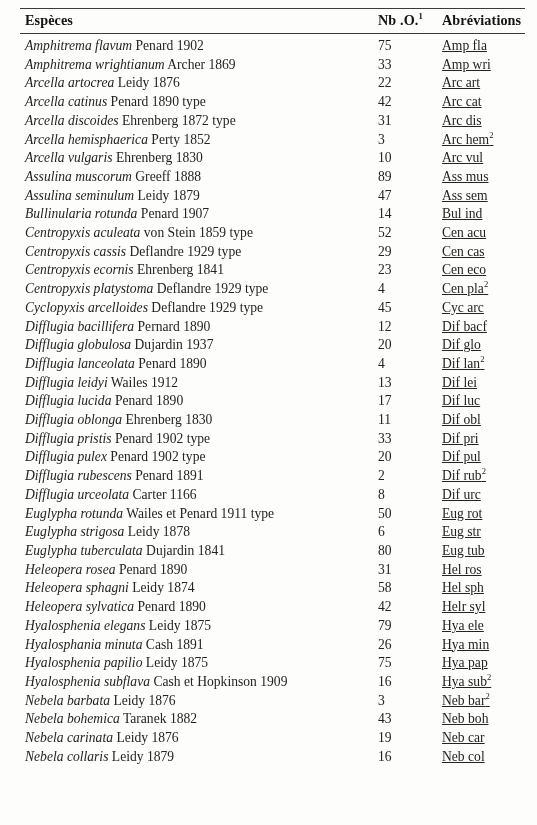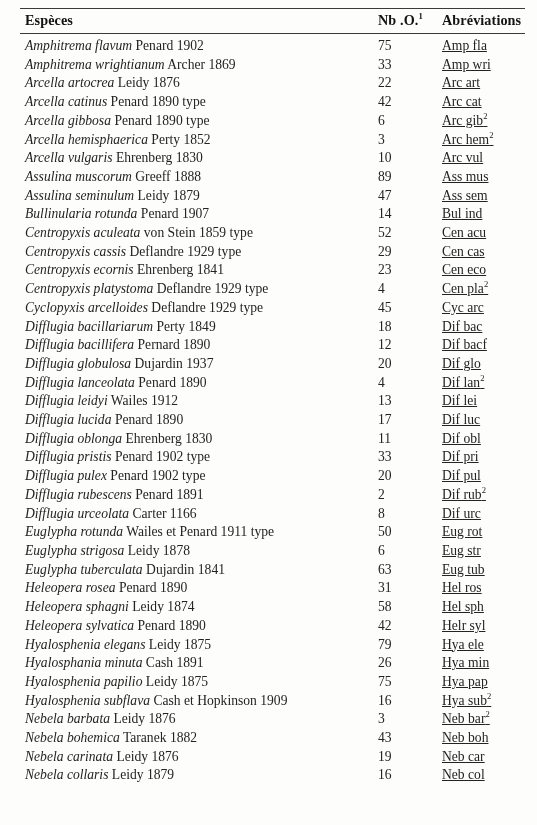--- a/index.html
+++ b/index.html
@@ -110,23 +110,23 @@
           <td class="species"><span class="sci">Arcella artocrea</span> <span class="auth">Leidy 1876</span></td>
           <td class="count">22</td>
           <td class="abbr"><span>Arc art</span></td>
         </tr>
         <tr>
           <td class="species"><span class="sci">Arcella catinus</span> <span class="auth">Penard 1890 type</span></td>
           <td class="count">42</td>
           <td class="abbr"><span>Arc cat</span></td>
         </tr>
         <tr>
-          <td class="species"><span class="sci">Arcella gibbosa</span> <span class="auth">Penard 1890 type</span></td>
-          <td class="count">6</td>
-          <td class="abbr"><span>Arc gib</span><sup>2</sup></td>
+          <td class="species"><span class="sci">Arcella discoides</span> <span class="auth">Ehrenberg 1872 type</span></td>
+          <td class="count">31</td>
+          <td class="abbr"><span>Arc dis</span></td>
         </tr>
         <tr>
           <td class="species"><span class="sci">Arcella hemisphaerica</span> <span class="auth">Perty 1852</span></td>
           <td class="count">3</td>
           <td class="abbr"><span>Arc hem</span><sup>2</sup></td>
         </tr>
         <tr>
           <td class="species"><span class="sci">Arcella vulgaris</span> <span class="auth">Ehrenberg 1830</span></td>
           <td class="count">10</td>
           <td class="abbr"><span>Arc vul</span></td>
@@ -165,25 +165,20 @@
           <td class="species"><span class="sci">Centropyxis platystoma</span> <span class="auth">Deflandre 1929 type</span></td>
           <td class="count">4</td>
           <td class="abbr"><span>Cen pla</span><sup>2</sup></td>
         </tr>
         <tr>
           <td class="species"><span class="sci">Cyclopyxis arcelloides</span> <span class="auth">Deflandre 1929 type</span></td>
           <td class="count">45</td>
           <td class="abbr"><span>Cyc arc</span></td>
         </tr>
         <tr>
-          <td class="species"><span class="sci">Difflugia bacillariarum</span> <span class="auth">Perty 1849</span></td>
-          <td class="count">18</td>
-          <td class="abbr"><span>Dif bac</span></td>
-        </tr>
-        <tr>
           <td class="species"><span class="sci">Difflugia bacillifera</span> <span class="auth">Pernard 1890</span></td>
           <td class="count">12</td>
           <td class="abbr"><span>Dif bacf</span></td>
         </tr>
         <tr>
           <td class="species"><span class="sci">Difflugia globulosa</span> <span class="auth">Dujardin 1937</span></td>
           <td class="count">20</td>
           <td class="abbr"><span>Dif glo</span></td>
         </tr>
         <tr>
@@ -231,21 +226,21 @@
           <td class="count">50</td>
           <td class="abbr"><span>Eug rot</span></td>
         </tr>
         <tr>
           <td class="species"><span class="sci">Euglypha strigosa</span> <span class="auth">Leidy 1878</span></td>
           <td class="count">6</td>
           <td class="abbr"><span>Eug str</span></td>
         </tr>
         <tr>
           <td class="species"><span class="sci">Euglypha tuberculata</span> <span class="auth">Dujardin 1841</span></td>
-          <td class="count">63</td>
+          <td class="count">80</td>
           <td class="abbr"><span>Eug tub</span></td>
         </tr>
         <tr>
           <td class="species"><span class="sci">Heleopera rosea</span> <span class="auth">Penard 1890</span></td>
           <td class="count">31</td>
           <td class="abbr"><span>Hel ros</span></td>
         </tr>
         <tr>
           <td class="species"><span class="sci">Heleopera sphagni</span> <span class="auth">Leidy 1874</span></td>
           <td class="count">58</td>

